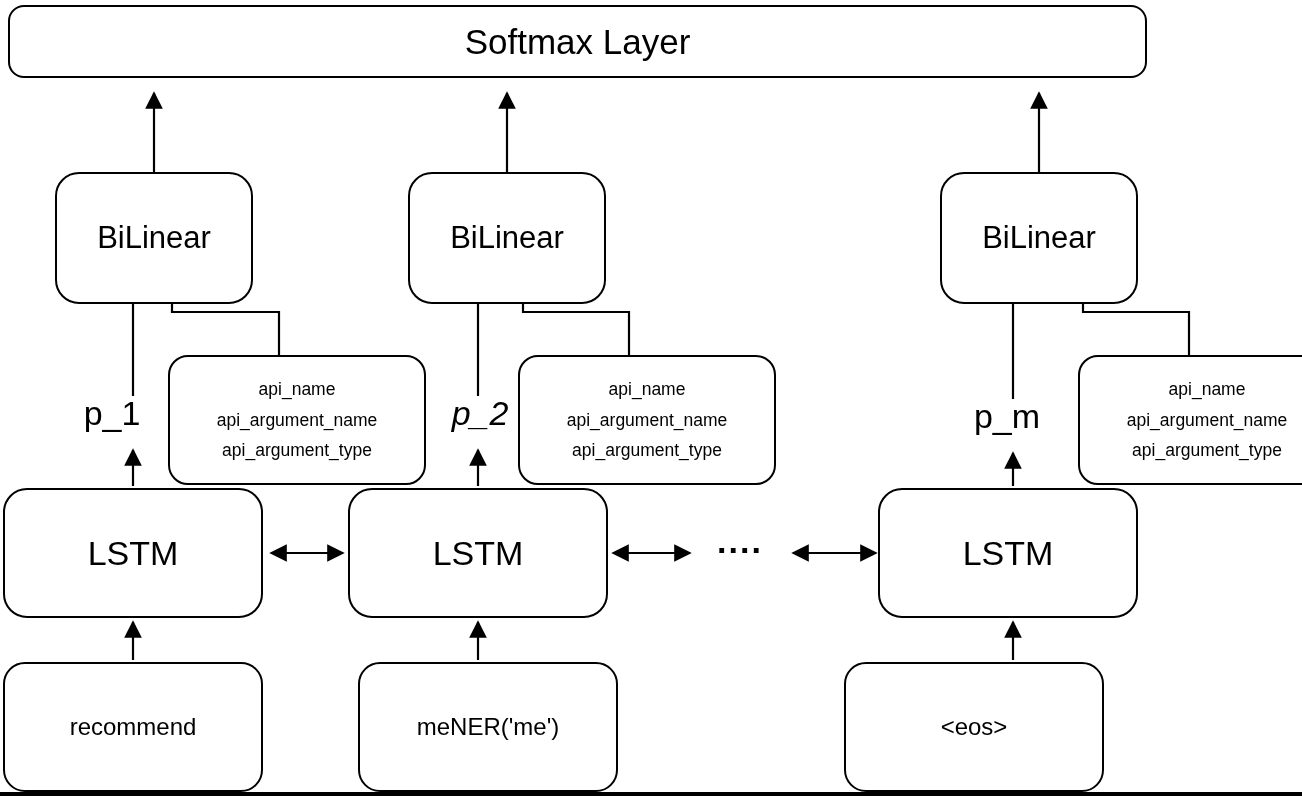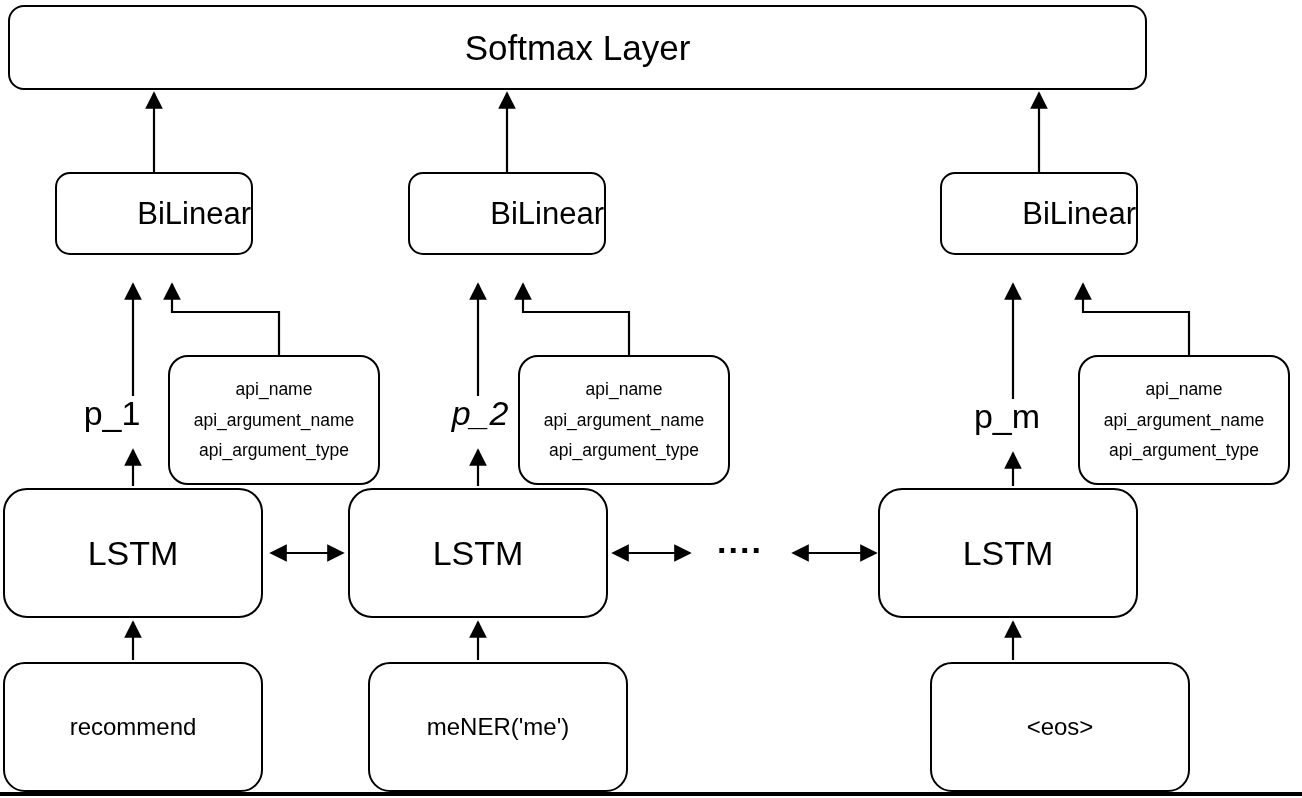--- a/index.html
+++ b/index.html
@@ -6,37 +6,37 @@
   .canvas {
     position:relative; width:1302px; height:798px; background:#ffffff;
     font-family:"Liberation Sans", sans-serif; color:#000; overflow:hidden;
   }
   .overlay { position:absolute; left:0; top:0; width:1302px; height:798px; z-index:0; }
   .overlay path { stroke:#000; stroke-width:2.2; fill:none; }
   .box {
     position:absolute; background:#fff; border:2.5px solid #000; box-sizing:border-box;
     display:flex; align-items:center; justify-content:center; text-align:center; z-index:1;
   }
-  .softmax { left:8px; top:5px; width:1139px; height:85px; border-radius:16px; font-size:35px; }
-  .bilinear { width:198px; height:83px; top:172px; border-radius:15px; font-size:31px;justify-content:flex-end; }
+  .softmax { left:8px; top:5px; width:1139px; height:73px; border-radius:16px; font-size:35px; }
+  .bilinear { width:198px; height:132px; top:172px; border-radius:24px; font-size:31px; }
   #bl1 { left:55px; } #bl2 { left:408px; } #bl3 { left:940px; }
   .api {
-    width:212px; height:130px; top:355px; border-radius:20px; font-size:17.5px;
+    width:258px; height:130px; top:355px; border-radius:20px; font-size:17.5px;
     flex-direction:column; line-height:1.75;
   }
   #api1 { left:168px; } #api2 { left:518px; } #api3 { left:1078px; }
   .plabel { position:absolute; width:100px; text-align:center; font-size:34px; top:394px; z-index:1; }
   #p1 { left:62px; } #p2 { left:430px;font-style:italic; } #p3 { left:957px; top:397px; }
   .lstm { width:260px; height:130px; top:488px; border-radius:24px; font-size:34px; }
   #ls1 { left:3px; } #ls2 { left:348px; } #ls3 { left:878px; }
   .input {
     width:260px; height:130px; top:662px; border-radius:22px; font-size:24px;
     line-height:1.45;
   }
-  #in1 { left:3px; } #in2 { left:368px; } #in3 { left:930px; }
+  #in1 { left:3px; } #in2 { left:358px; } #in3 { left:844px; }
   .dots {
     position:absolute; left:705px; top:522px; width:70px; text-align:center;
     font-size:34px; font-weight:bold; letter-spacing:2px; z-index:1;
   }
   .bottom-rule { position:absolute; left:0; top:792px; width:1302px; height:4px; background:#000; z-index:1; }
 </style>
 </head>
 <body>
 
 <div class="canvas">

